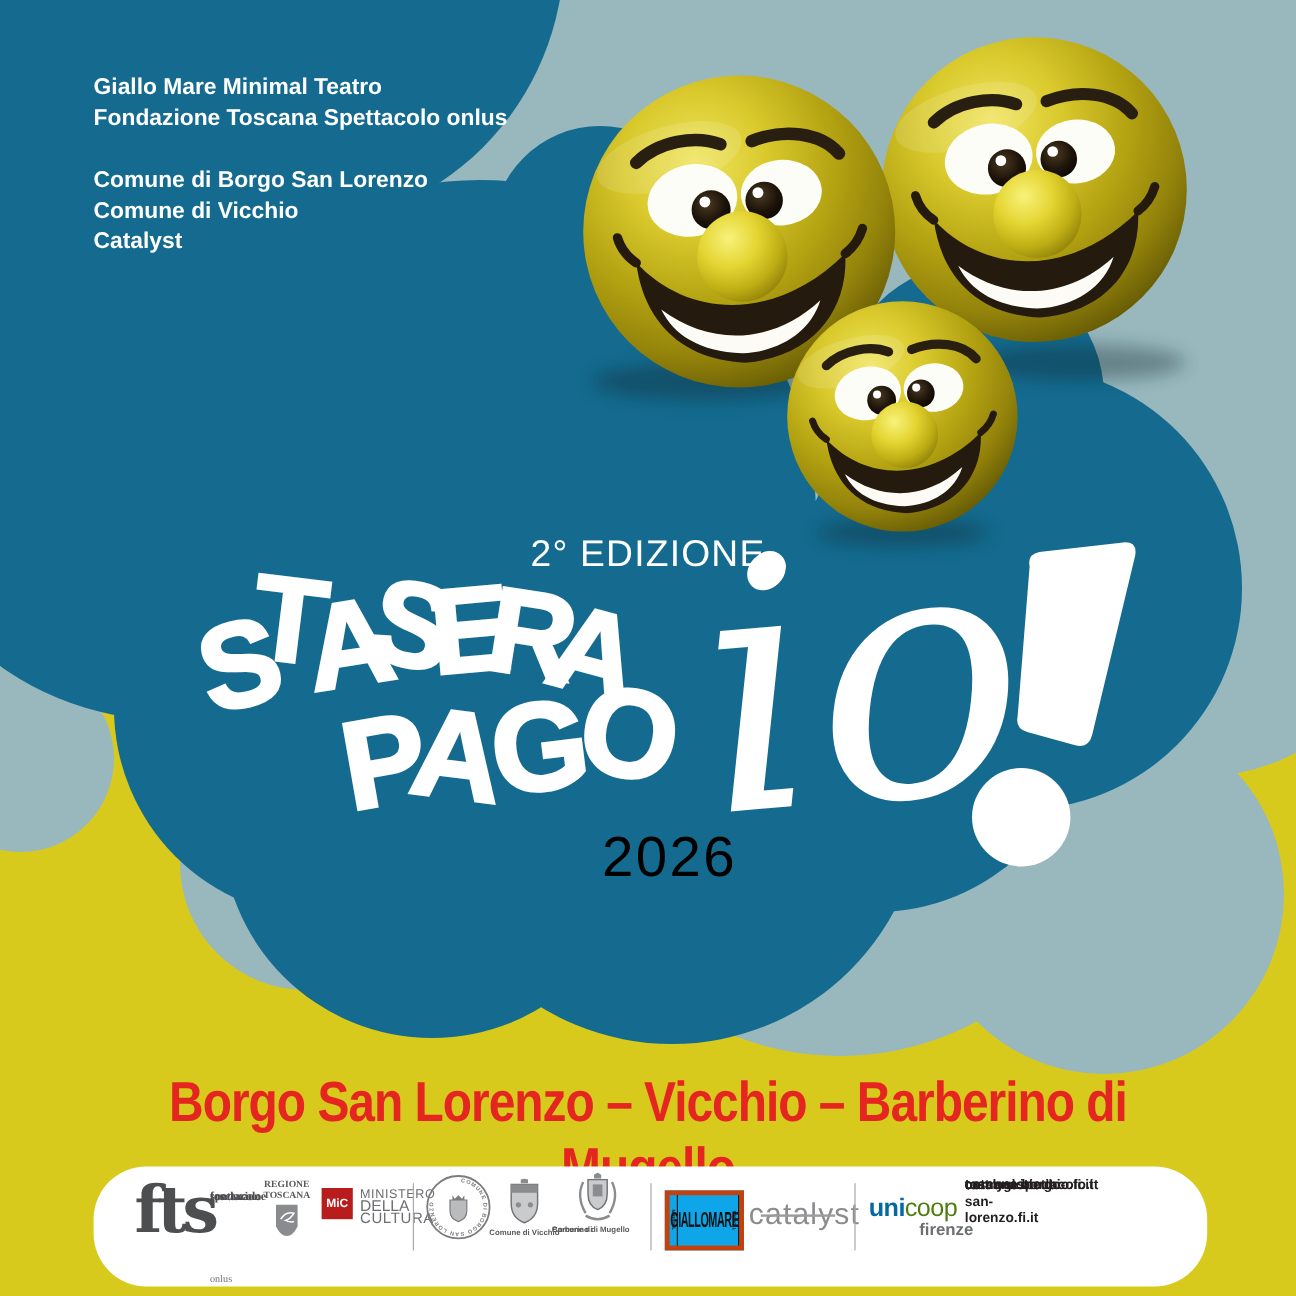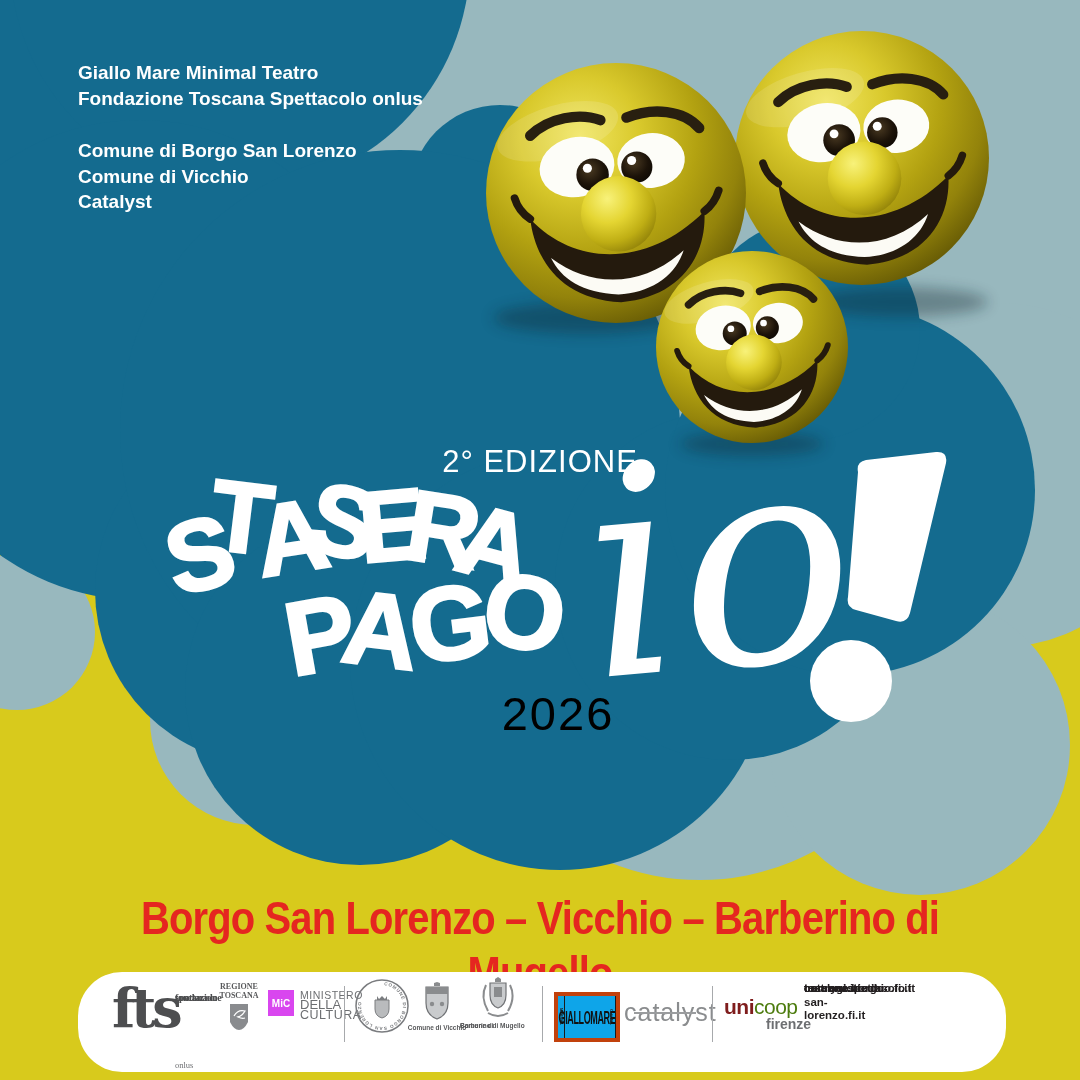--- a/index.html
+++ b/index.html
@@ -51,21 +51,21 @@
   .fts-glyph{left:34px;top:6px;font-family:"DejaVu Serif",serif;font-weight:bold;
              font-size:54px;color:#4d4e50;letter-spacing:-4px;line-height:60px;}
   .fts-stack{left:97px;top:21px;font-family:"Liberation Serif",serif;font-weight:bold;
              font-size:10px;line-height:10.5px;color:#4d4e50;}
   .fts-sub{left:97px;top:54px;font-family:"Liberation Serif",serif;
            font-size:8.5px;color:#6d6f72;margin-top:34px;}
   .rt{left:138px;top:11px;width:46px;text-align:center;}
   .rt-text{position:static;display:block;font-family:"Liberation Serif",serif;
            font-weight:bold;font-size:8px;line-height:8.5px;color:#58595b;}
   .rt-crest{position:static;display:inline-block;margin-top:3px;}
-  .mic-emblem{left:190px;top:18px;width:26px;height:26px;background:#d946ef;
+  .mic-emblem{left:190px;top:18px;width:26px;height:26px;background:#b91c1c;
               color:#fff;font-size:10px;font-weight:bold;display:flex;
               align-items:center;justify-content:center;}
   .mic-text{left:222px;top:18px;color:#6d6f72;}
   .mic-text .l1{position:static;display:block;font-size:10.5px;line-height:11px;letter-spacing:.5px;}
   .mic-text .l2{position:static;display:block;font-size:13px;line-height:8px;}
   .mic-text .l3{position:static;display:block;font-size:12.5px;line-height:13px;letter-spacing:.5px;}
   .vdiv{width:1px;background:#a7a9ac;top:14px;height:56px;}
   .dv1{left:266px;} .dv2{left:464px;} .dv3{left:634px;}
   .seal{left:276px;top:6px;}
   .crest-v{left:344px;top:10px;}
@@ -79,21 +79,21 @@
   .gm-box .side{position:absolute;top:0;bottom:0;width:6px;color:#1b1b1b;
                 font-size:4px;font-weight:bold;writing-mode:vertical-rl;
                 text-align:center;line-height:6px;overflow:hidden;}
   .gm-left{left:0;border-right:1px solid #1b1b1b;}
   .gm-right{right:0;border-left:1px solid #1b1b1b;transform:rotate(180deg);}
   .gm-name{position:static;font-size:9.5px;font-weight:900;color:#111;
            letter-spacing:-0.4px;transform:scale(0.95,1.9);}
   .catalyst{left:546px;top:26px;font-size:25px;color:#8a8c8e;letter-spacing:1px;}
   .catalyst-strike{left:556px;top:40px;width:62px;height:1.5px;background:#9a9c9e;}
   .unicoop{left:646px;top:24px;font-size:21px;line-height:21px;}
-  .unicoop .u1{position:static;font-weight:800;color:#7f1d1d;letter-spacing:-0.5px;}
+  .unicoop .u1{position:static;font-weight:800;color:#0369a1;letter-spacing:-0.5px;}
   .unicoop .u2{position:static;font-weight:400;color:#4d7c0f;letter-spacing:-0.5px;}
   .unicoop-sub{left:688px;top:44px;font-size:14px;font-weight:bold;color:#6d6f72;}
   .websites{left:726px;top:10px;font-size:11.5px;line-height:13.6px;font-weight:bold;
             color:#231f20;}
 </style>
 </head>
 <body>
 
 <div class="stage">
 

